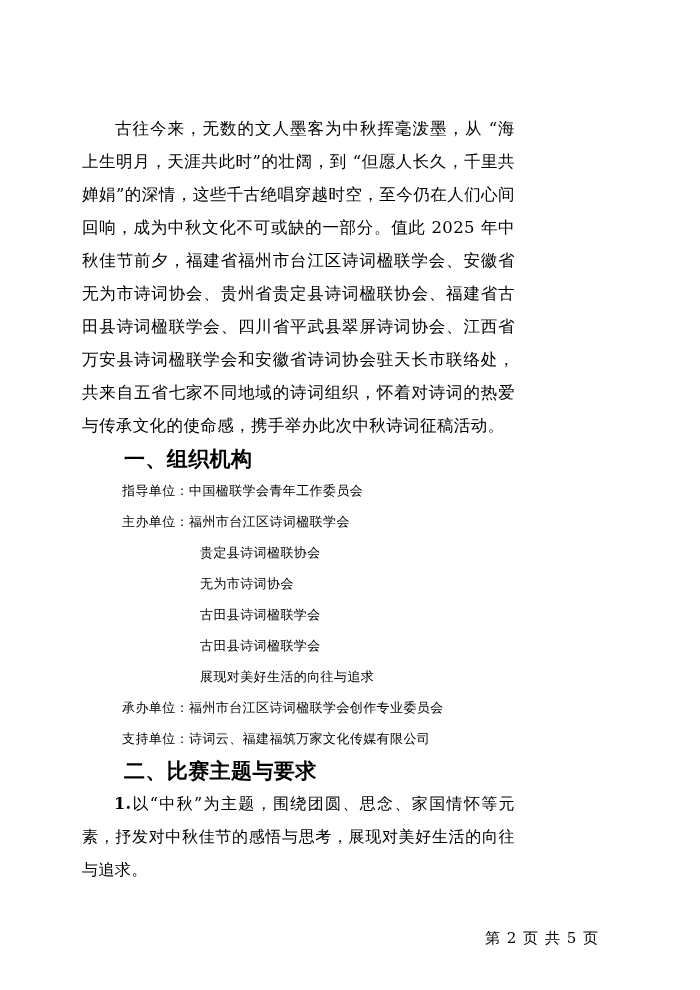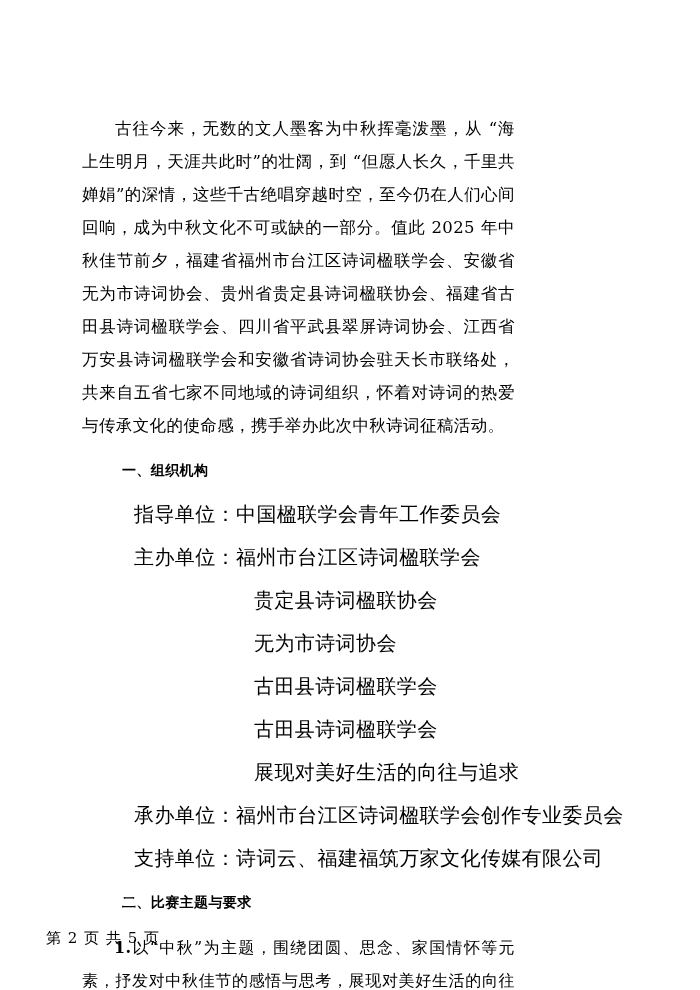--- a/index.html
+++ b/index.html
@@ -24,31 +24,31 @@
   .para {
     font-size: 16.5px;
     line-height: 33px;
     text-align: justify;
     text-justify: inter-ideograph;
     text-indent: 2em;
     margin: 0;
     letter-spacing: 0.4px;
   }
   .heading {
-    font-size: 14px;
+    font-size: 21px;
     line-height: 33px;
     font-weight: bold;
     text-indent: 2em;
-    margin: 12px;
+    margin: 0;
     letter-spacing: 0.4px;
   }
   .unit-line {
-    font-size: 20px;
+    font-size: 13px;
     line-height: 31px;
-    margin: 12px;
+    margin: 0;
     padding-left: 40px;
     letter-spacing: 0.4px;
     white-space: pre;
   }
   .indent-blank {
     display: inline-block;
     width: 6em;
   }
   .numbered {
     font-size: 16px;
@@ -60,24 +60,23 @@
     letter-spacing: 0.4px;
   }
   .numbered .num {
     font-weight: bold;
   }
   .footer {
     position: absolute;
     left: 0;
     right: 0;
     bottom: 42px;
-    text-align: left;
+    text-align: right;
     font-size: 15px;
     letter-spacing: 1px;
-    margin-left: 46px;
   }
   .footer .pg-num { font-weight: normal; }
 </style>
 </head>
 <body>
 
 <div class="page">
 
   <p class="para">古往今来，无数的文人墨客为中秋挥毫泼墨，从 “海上生明月，天涯共此时”的壮阔，到 “但愿人长久，千里共婵娟”的深情，这些千古绝唱穿越时空，至今仍在人们心间回响，成为中秋文化不可或缺的一部分。值此 2025 年中秋佳节前夕，福建省福州市台江区诗词楹联学会、安徽省无为市诗词协会、贵州省贵定县诗词楹联协会、福建省古田县诗词楹联学会、四川省平武县翠屏诗词协会、江西省万安县诗词楹联学会和安徽省诗词协会驻天长市联络处，共来自五省七家不同地域的诗词组织，怀着对诗词的热爱与传承文化的使命感，携手举办此次中秋诗词征稿活动。</p>
 

